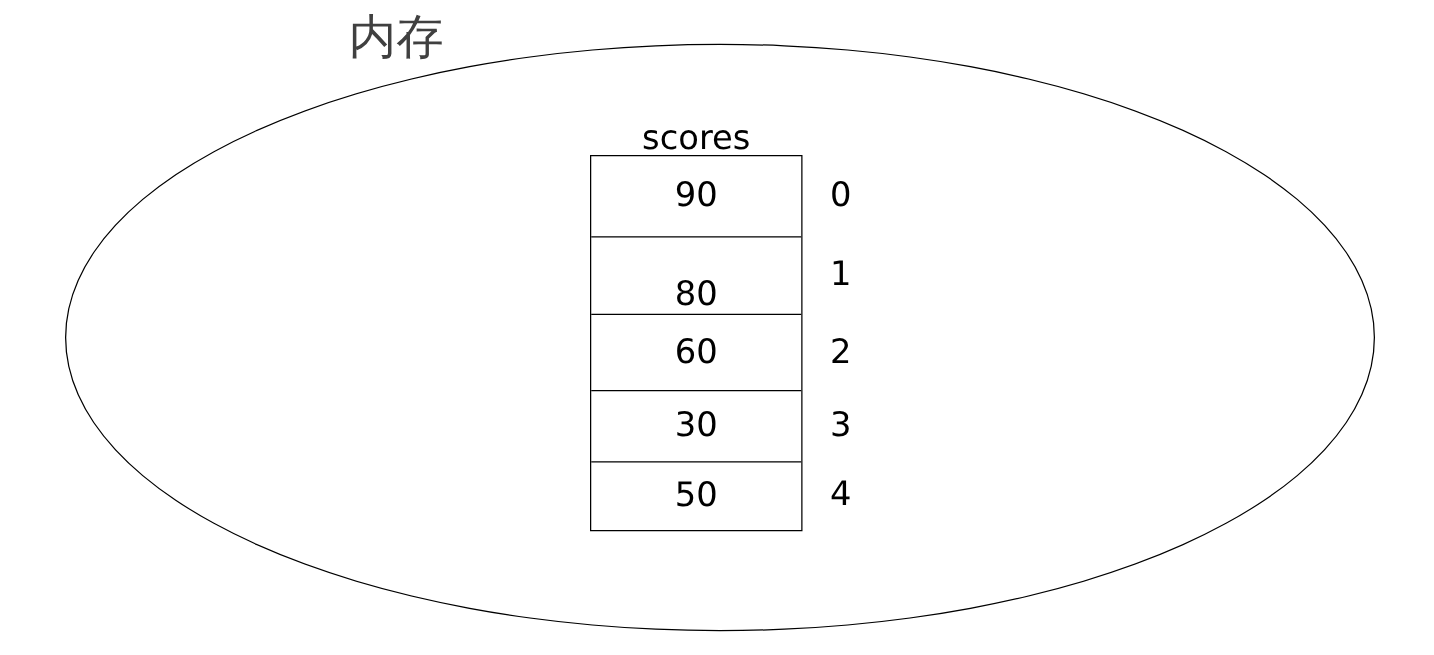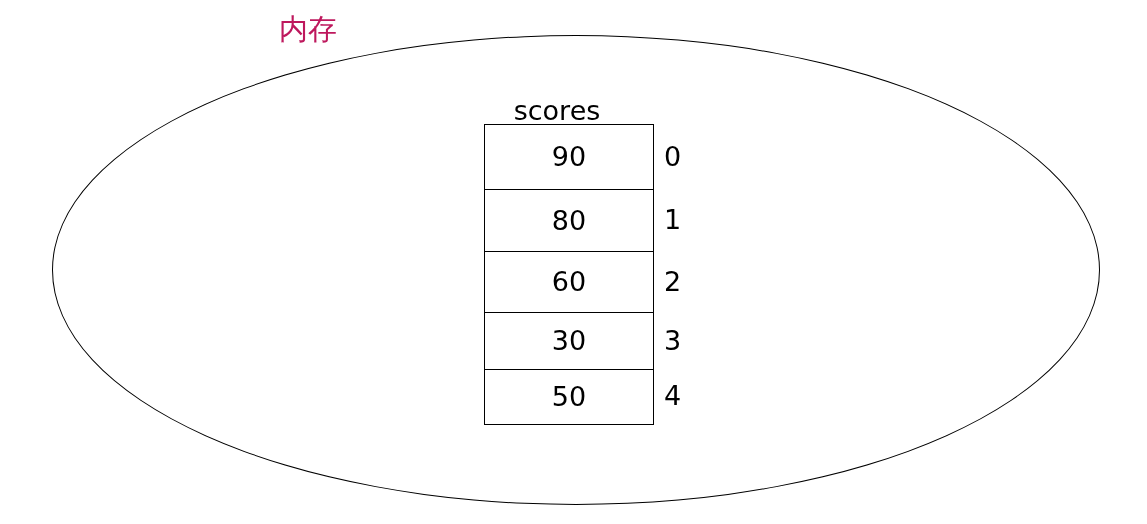--- a/index.html
+++ b/index.html
@@ -33,25 +33,25 @@
     border: 1px solid #000000;
     border-radius: 50%;
     box-sizing: border-box;
     background: transparent;
   }
 
   .memory-label {
     position: absolute;
     left: 279px;
     top: 12px;
-    font-size: 29px;
+    font-size: 38px;
     line-height: 34px;
     letter-spacing: 0px;
     white-space: nowrap;
-    color: #be185d;
+    color: #404040;
   }
 
   .array-name {
     position: absolute;
     left: 472px;
     top: 81px;
     width: 170px;
     text-align: center;
     font-size: 27px;
     line-height: 32px;
@@ -62,34 +62,33 @@
 
   .array-table {
     position: absolute;
     left: 472px;
     top: 124px;
     width: 170px;
     height: 301px;
     border: 1px solid #000000;
     box-sizing: border-box;
     background: #ffffff;
-    margin-left: 12px;
   }
 
   .array-row {
     position: relative;
     height: 60px;
     box-sizing: border-box;
     border-bottom: 1px solid #000000;
     display: flex;
     align-items: center;
     justify-content: center;
   }
   .array-row:nth-child(1) { height: 65px; }
-  .array-row:nth-child(2) { height: 62px; }
+  .array-row:nth-child(2) { height: 62px; align-items: flex-end; }
   .array-row:nth-child(3) { height: 61px; }
   .array-row:nth-child(4) { height: 57px; }
   .array-row:last-child {
     border-bottom: none;
     height: 54px;
   }
 
   .cell-value {
     font-size: 27px;
     line-height: 30px;

